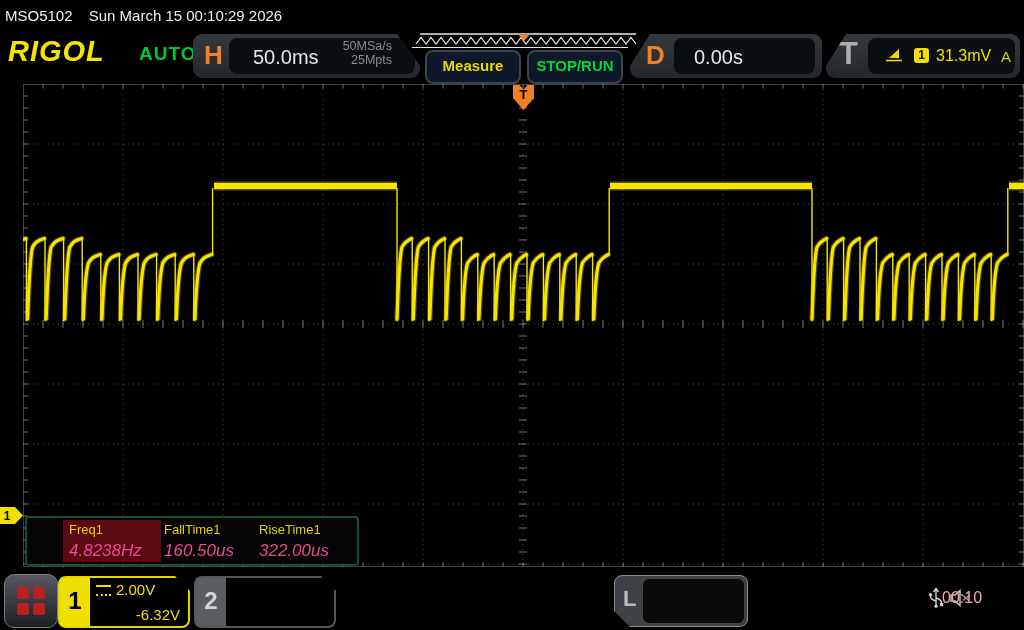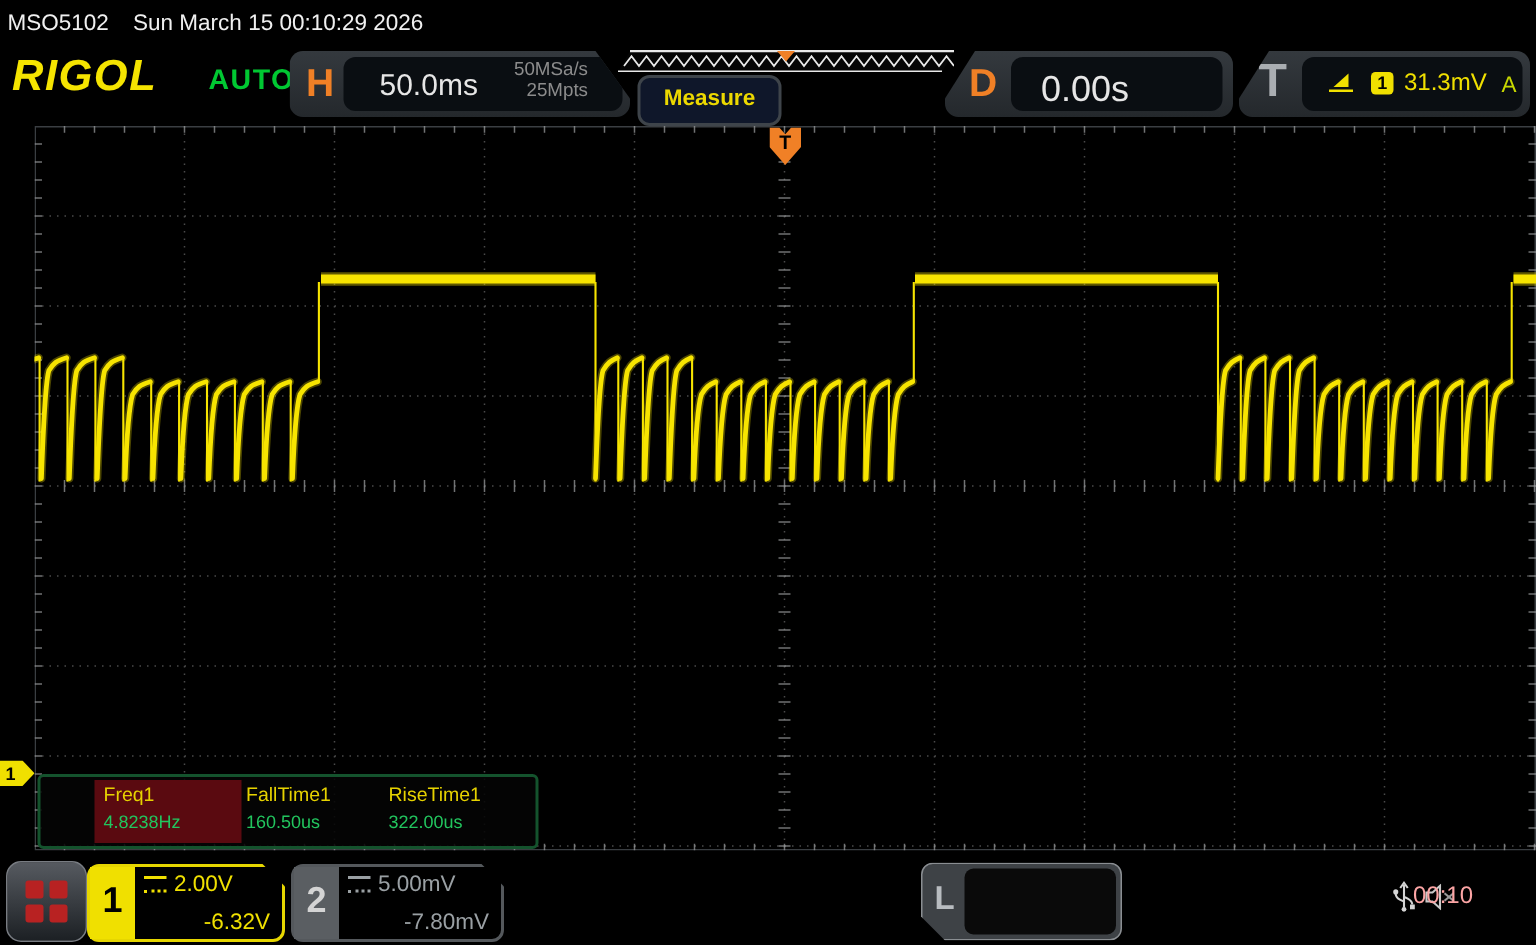--- a/index.html
+++ b/index.html
@@ -31,21 +31,21 @@
   #zigzag-strip{left:412px;top:2px;width:224px;height:18px;}
 
   .toolbtn{top:20px;width:92px;height:30px;background:#0f172a;border:2px solid #3e444a;
            border-radius:8px;text-align:center;line-height:27px;font-size:15px;font-weight:bold;}
   #measure-btn{left:425px;color:#ecd800;}
   #stoprun-btn{left:527px;color:#00d838;}
 
   #d-widget{left:630px;width:192px;clip-path:polygon(0 100%,0 72%,20px 0,100% 0,100% 100%);}
   #d-widget .winner{left:44px;right:7px;}
   #d-label{left:16px;top:6px;font-size:26px;font-weight:bold;color:#f08026;}
-  #d-value{left:64px;top:12px;font-size:24px;color:#e6e6e6;}
+  #d-value{left:64px;top:12px;font-size:20px;color:#e6e6e6;}
 
   #t-widget{left:826px;width:194px;clip-path:polygon(0 100%,0 72%,20px 0,100% 0,100% 100%);}
   #t-widget .winner{left:42px;right:5px;}
   #t-label{left:13px;top:2px;font-size:31px;font-weight:bold;color:#aaaeb2;}
   #trig-slope{left:58px;top:13px;}
   #trig-src{left:88px;top:14px;width:15px;height:15px;background:#f0e000;border-radius:3px;
             color:#000;font-size:12px;font-weight:bold;text-align:center;line-height:15px;}
   #trig-level{left:110px;top:13px;font-size:16px;color:#f0e000;}
   #trig-mode{right:9px;top:14px;font-size:15px;color:#c8d800;}
 
@@ -55,21 +55,21 @@
 
   
   #ground-marker{left:0;top:507px;}
 
   
   #measure-overlay{left:25px;top:516px;width:330px;height:46px;background:rgba(4,4,4,.88);
                    border:2px solid #14532d;border-radius:4px;}
   #freq-cell{left:36px;top:2px;width:98px;bottom:2px;background:#5a0a10;}
   .m-col{top:0;height:100%;}
   .m-label{position:absolute;top:4px;font-size:13px;color:#e6d200;white-space:nowrap;}
-  .m-value{position:absolute;top:23px;font-size:12px;color:#22c55e;white-space:nowrap;}
+  .m-value{position:absolute;top:23px;font-size:17px;color:#ec4899;white-space:nowrap;font-style:italic;}
   #m-col-0{left:42px;} #m-col-1{left:137px;} #m-col-2{left:232px;}
 
   
   #bottombar{top:567px;left:0;width:100%;height:63px;}
   #squares-btn{left:4px;top:7px;width:52px;height:52px;border-radius:10px;
                background:linear-gradient(#565a60,#1c2024);border:1px solid #787c82;}
   #squares-grid{position:absolute;left:12px;top:12px;width:28px;height:28px;display:grid;
                 grid-template-columns:12px 12px;grid-template-rows:12px 12px;gap:4px;}
   .redsq{background:#b82222;border-radius:2px;}
 
@@ -124,20 +124,21 @@
 
   <svg id="zigzag-strip" class="abs" width="224" height="18">
     <polygon points="8,2 224,2 216,16 0,16" fill="#050505" stroke="none"></polygon>
     <line x1="8" y1="2" x2="224" y2="2" stroke="#e8e8e8" stroke-width="1.5"></line>
     <line x1="0" y1="15.5" x2="216" y2="15.5" stroke="#e8e8e8" stroke-width="1"></line>
     <path id="zigzag-path" fill="none" stroke="#e8e8e8" stroke-width="1.2" d="M4,12 l5,-6.5 l5,6.5 l5,-6.5 l5,6.5 l5,-6.5 l5,6.5 l5,-6.5 l5,6.5 l5,-6.5 l5,6.5 l5,-6.5 l5,6.5 l5,-6.5 l5,6.5 l5,-6.5 l5,6.5 l5,-6.5 l5,6.5 l5,-6.5 l5,6.5 l5,-6.5 l5,6.5 l5,-6.5 l5,6.5 l5,-6.5 l5,6.5 l5,-6.5 l5,6.5 l5,-6.5 l5,6.5 l5,-6.5 l5,6.5 l5,-6.5 l5,6.5 l5,-6.5 l5,6.5 l5,-6.5 l5,6.5 l5,-6.5 l5,6.5 l5,-6.5 l5,6.5 l5,-6.5 l5,6.5"></path>
     <polygon points="106,2 118,2 112,9" fill="#f08026"></polygon>
   </svg>
 
   <div id="measure-btn" class="abs toolbtn">Measure</div>
+  <div id="stoprun-btn" class="abs toolbtn">STOP/RUN</div>
 
   <div id="d-widget" class="abs widget">
     <div id="d-label" class="abs">D</div>
     <div class="winner"></div>
     <div id="d-value" class="abs">0.00s</div>
   </div>
 
   <div id="t-widget" class="abs widget">
     <div id="t-label" class="abs">T</div>
     <div class="winner"></div>
@@ -223,24 +224,20 @@
   <div id="ch1-badge" class="abs ch-badge">
     <div class="ch-tab">1</div>
     <div class="ch-content">
       <div class="ch-row1"><span class="dc-icon"></span><span>2.00V</span></div>
       <div class="ch-row2">-6.32V</div>
     </div>
   </div>
 
   <div id="ch2-badge" class="abs ch-badge">
     <div class="ch-tab">2</div>
-    <div class="ch-content">
-      <div class="ch-row1"><span class="dc-icon"></span><span>5.00mV</span></div>
-      <div class="ch-row2">-7.80mV</div>
-    </div>
   </div>
 
   <div id="logic-badge" class="abs">
     <div id="logic-label">L</div>
     <div id="logic-panel">
       <div>0 1 2 3  4 5 6 7</div>
       
     </div>
   </div>
 

